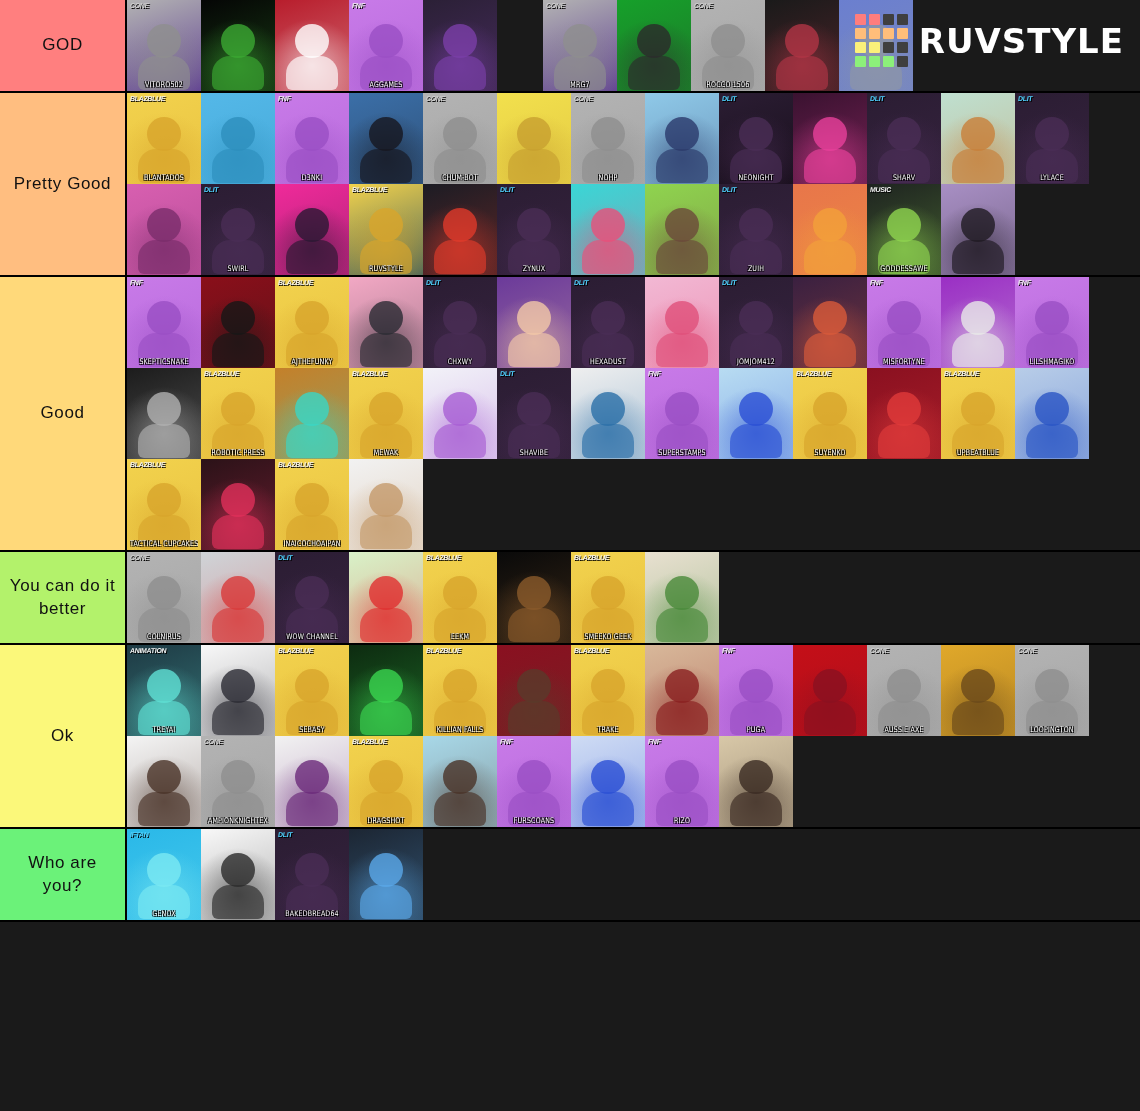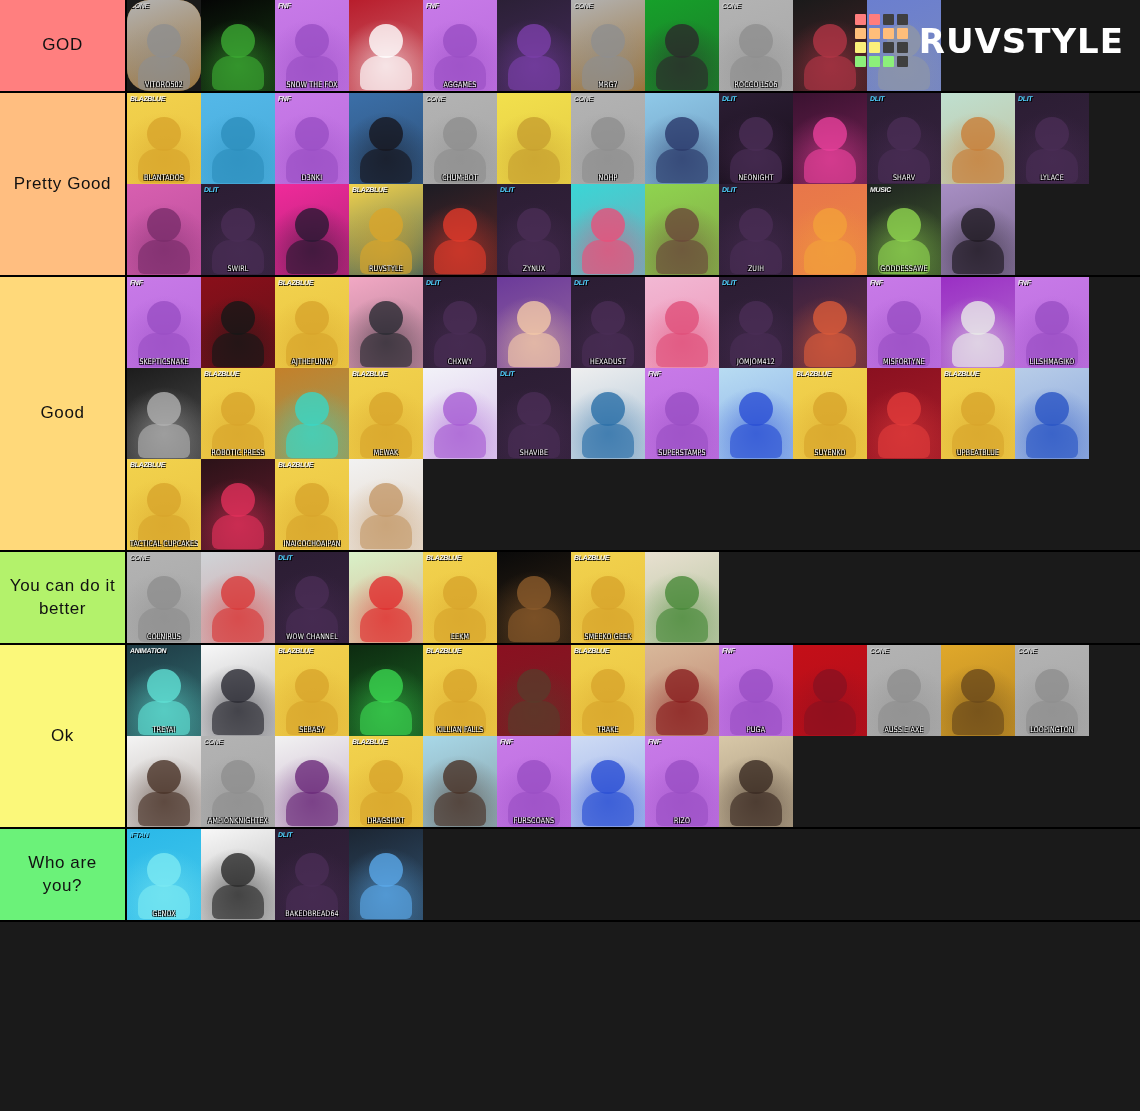--- a/index.html
+++ b/index.html
@@ -133,63 +133,55 @@
         <i style="background: rgb(140, 240, 122);"></i>
         <i style="background: rgb(140, 240, 122);"></i>
         <i style="background: rgb(63, 63, 63);"></i>
       </div>
     <div class="word">RUVSTYLE</div>
   </div>
   <div id="rows">
       <div class="tier-row">
         <div class="tier-label" style="background: rgb(255, 127, 127);">GOD</div>
         <div class="tier-items">
-          <div class="tile" style="background: #a16207; border-radius: 22px;">
+          <div class="tile" style="background: #4c1d95;">
             <div class="art" style="background: radial-gradient(circle at 50% 72%, rgba(143, 143, 143, 0.533) 0%, rgba(143, 143, 143, 0.2) 38%, transparent 62%), linear-gradient(160deg, rgb(179, 179, 179) 0%, rgba(143, 143, 143, 0.333) 100%);">
               <div class="blob" style="width: 34px; height: 34px; left: 20px; top: 24px; background: rgba(143, 143, 143, 0.8);"></div>
               <div class="body" style="width: 52px; height: 34px; left: 11px; top: 56px; background: rgba(143, 143, 143, 0.667);"></div>
             </div>
             <div class="badge grey">CONE</div>
             <div class="caption">VITORO502</div>
           </div>
           <div class="tile" style="background: rgb(5, 5, 5);">
             <div class="art" style="background: radial-gradient(circle at 50% 72%, rgba(59, 168, 50, 0.533) 0%, rgba(59, 168, 50, 0.2) 38%, transparent 62%), linear-gradient(160deg, rgb(5, 5, 5) 0%, rgba(59, 168, 50, 0.333) 100%);">
               <div class="blob" style="width: 34px; height: 34px; left: 20px; top: 24px; background: rgba(59, 168, 50, 0.8);"></div>
               <div class="body" style="width: 52px; height: 34px; left: 11px; top: 56px; background: rgba(59, 168, 50, 0.667);"></div>
             </div>
           </div>
+          <div class="tile" style="background: rgb(184, 29, 44);">
+            <div class="art" style="background: radial-gradient(circle at 50% 72%, rgba(255, 255, 255, 0.533) 0%, rgba(255, 255, 255, 0.2) 38%, transparent 62%), linear-gradient(160deg, rgb(184, 29, 44) 0%, rgba(255, 255, 255, 0.333) 100%);">
+              <div class="blob" style="width: 34px; height: 34px; left: 20px; top: 24px; background: rgba(255, 255, 255, 0.8);"></div>
+              <div class="body" style="width: 52px; height: 34px; left: 11px; top: 56px; background: rgba(255, 255, 255, 0.667);"></div>
+            </div>
+          </div>
           <div class="tile" style="background: rgb(200, 122, 232);">
             <div class="art" style="background: radial-gradient(circle at 50% 72%, rgba(154, 79, 196, 0.533) 0%, rgba(154, 79, 196, 0.2) 38%, transparent 62%), linear-gradient(160deg, rgb(200, 122, 232) 0%, rgba(154, 79, 196, 0.333) 100%);">
               <div class="blob" style="width: 34px; height: 34px; left: 20px; top: 24px; background: rgba(154, 79, 196, 0.8);"></div>
               <div class="body" style="width: 52px; height: 34px; left: 11px; top: 56px; background: rgba(154, 79, 196, 0.667);"></div>
             </div>
             <div class="badge white">FNF</div>
-            <div class="caption">SNOW THE FOX</div>
-          </div>
-          <div class="tile" style="background: rgb(184, 29, 44);">
-            <div class="art" style="background: radial-gradient(circle at 50% 72%, rgba(255, 255, 255, 0.533) 0%, rgba(255, 255, 255, 0.2) 38%, transparent 62%), linear-gradient(160deg, rgb(184, 29, 44) 0%, rgba(255, 255, 255, 0.333) 100%);">
-              <div class="blob" style="width: 34px; height: 34px; left: 20px; top: 24px; background: rgba(255, 255, 255, 0.8);"></div>
-              <div class="body" style="width: 52px; height: 34px; left: 11px; top: 56px; background: rgba(255, 255, 255, 0.667);"></div>
-            </div>
-          </div>
-          <div class="tile" style="background: rgb(200, 122, 232);">
-            <div class="art" style="background: radial-gradient(circle at 50% 72%, rgba(154, 79, 196, 0.533) 0%, rgba(154, 79, 196, 0.2) 38%, transparent 62%), linear-gradient(160deg, rgb(200, 122, 232) 0%, rgba(154, 79, 196, 0.333) 100%);">
-              <div class="blob" style="width: 34px; height: 34px; left: 20px; top: 24px; background: rgba(154, 79, 196, 0.8);"></div>
-              <div class="body" style="width: 52px; height: 34px; left: 11px; top: 56px; background: rgba(154, 79, 196, 0.667);"></div>
-            </div>
-            <div class="badge white">FNF</div>
             <div class="caption">AGGAMES</div>
           </div>
           <div class="tile" style="background: rgb(43, 32, 54);">
             <div class="art" style="background: radial-gradient(circle at 50% 72%, rgba(122, 63, 168, 0.533) 0%, rgba(122, 63, 168, 0.2) 38%, transparent 62%), linear-gradient(160deg, rgb(43, 32, 54) 0%, rgba(122, 63, 168, 0.333) 100%);">
               <div class="blob" style="width: 34px; height: 34px; left: 20px; top: 24px; background: rgba(122, 63, 168, 0.8);"></div>
               <div class="body" style="width: 52px; height: 34px; left: 11px; top: 56px; background: rgba(122, 63, 168, 0.667);"></div>
             </div>
           </div>
-          <div class="tile" style="background: #a16207;">
+          <div class="tile" style="background: #4c1d95; margin-left: 46px;">
             <div class="art" style="background: radial-gradient(circle at 50% 72%, rgba(143, 143, 143, 0.533) 0%, rgba(143, 143, 143, 0.2) 38%, transparent 62%), linear-gradient(160deg, rgb(179, 179, 179) 0%, rgba(143, 143, 143, 0.333) 100%);">
               <div class="blob" style="width: 34px; height: 34px; left: 20px; top: 24px; background: rgba(143, 143, 143, 0.8);"></div>
               <div class="body" style="width: 52px; height: 34px; left: 11px; top: 56px; background: rgba(143, 143, 143, 0.667);"></div>
             </div>
             <div class="badge grey">CONE</div>
             <div class="caption">MRG7</div>
           </div>
           <div class="tile" style="background: rgb(22, 160, 42);">
             <div class="art" style="background: radial-gradient(circle at 50% 72%, rgba(43, 43, 43, 0.533) 0%, rgba(43, 43, 43, 0.2) 38%, transparent 62%), linear-gradient(160deg, rgb(22, 160, 42) 0%, rgba(43, 43, 43, 0.333) 100%);">
               <div class="blob" style="width: 34px; height: 34px; left: 20px; top: 24px; background: rgba(43, 43, 43, 0.8);"></div>

